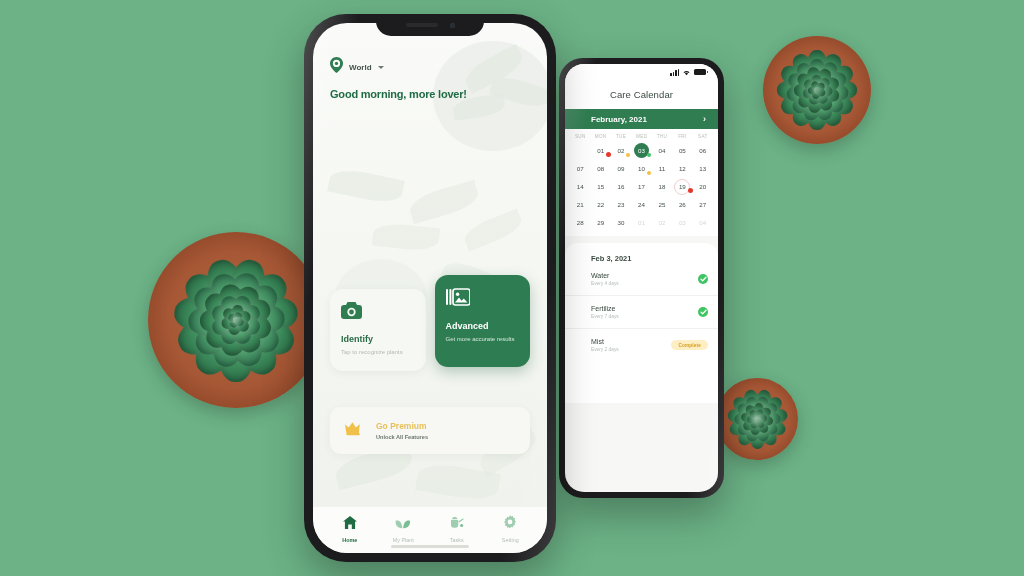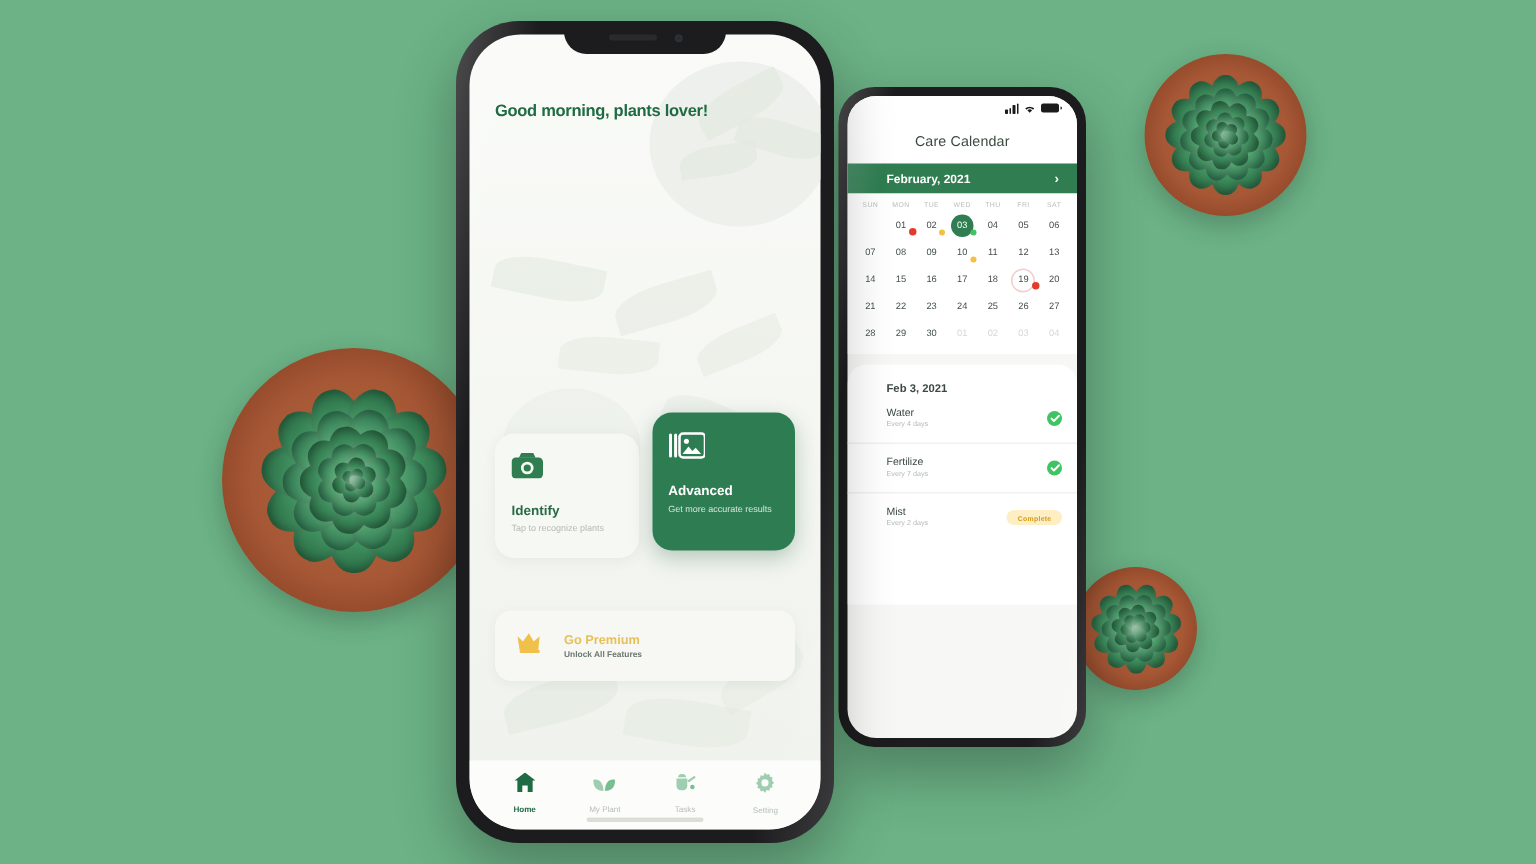--- a/index.html
+++ b/index.html
@@ -537,22 +537,33 @@
         <div class="wm-leaf" style="left:150px;top:196px;width:60px;height:22px;transform:rotate(-22deg);opacity:.5;"></div>
         <div class="wm-blob" style="left:22px;top:236px;width:92px;height:78px;opacity:.55;"></div>
         <div class="wm-leaf" style="left:128px;top:246px;width:70px;height:26px;transform:rotate(24deg);opacity:.45;"></div>
         <div class="wm-leaf" style="left:22px;top:430px;width:78px;height:28px;transform:rotate(-14deg);opacity:.6;"></div>
         <div class="wm-leaf" style="left:104px;top:444px;width:82px;height:30px;transform:rotate(10deg);opacity:.55;"></div>
         <div class="wm-leaf" style="left:164px;top:416px;width:62px;height:24px;transform:rotate(-30deg);opacity:.5;"></div>
       </div>
 
       <div class="app">
 
-
-        <div class="greet">Good morning, plants lover!</div>
+        <div class="loc">
+          <span class="pin">
+            <svg width="13" height="16" viewBox="0 0 13 16">
+              <path d="M6.5 0C2.9 0 0 2.9 0 6.5 0 11.1 6.5 16 6.5 16S13 11.1 13 6.5C13 2.9 10.1 0 6.5 0Z" fill="#2f7d51"></path>
+              <circle cx="6.5" cy="6.4" r="3.6" fill="#fff"></circle>
+              <circle cx="6.5" cy="6.4" r="1.7" fill="#2f7d51"></circle>
+            </svg>
+          </span>
+          <span class="loc-label">World</span>
+          <span class="caret"></span>
+        </div>
+
+        <div class="greet">Good morning, more lover!</div>
 
       </div>
 
       <div class="cards">
         <div class="card card-light">
           <span>
             <svg width="21" height="17" viewBox="0 0 21 17">
               <rect x="0" y="3" width="21" height="14" rx="3" fill="#2f7d51"></rect>
               <path d="M6.5 0h8l1.6 3.2H4.9L6.5 0Z" fill="#2f7d51"></path>
               <circle cx="10.5" cy="10" r="4.2" fill="#f6f8f4"></circle>

